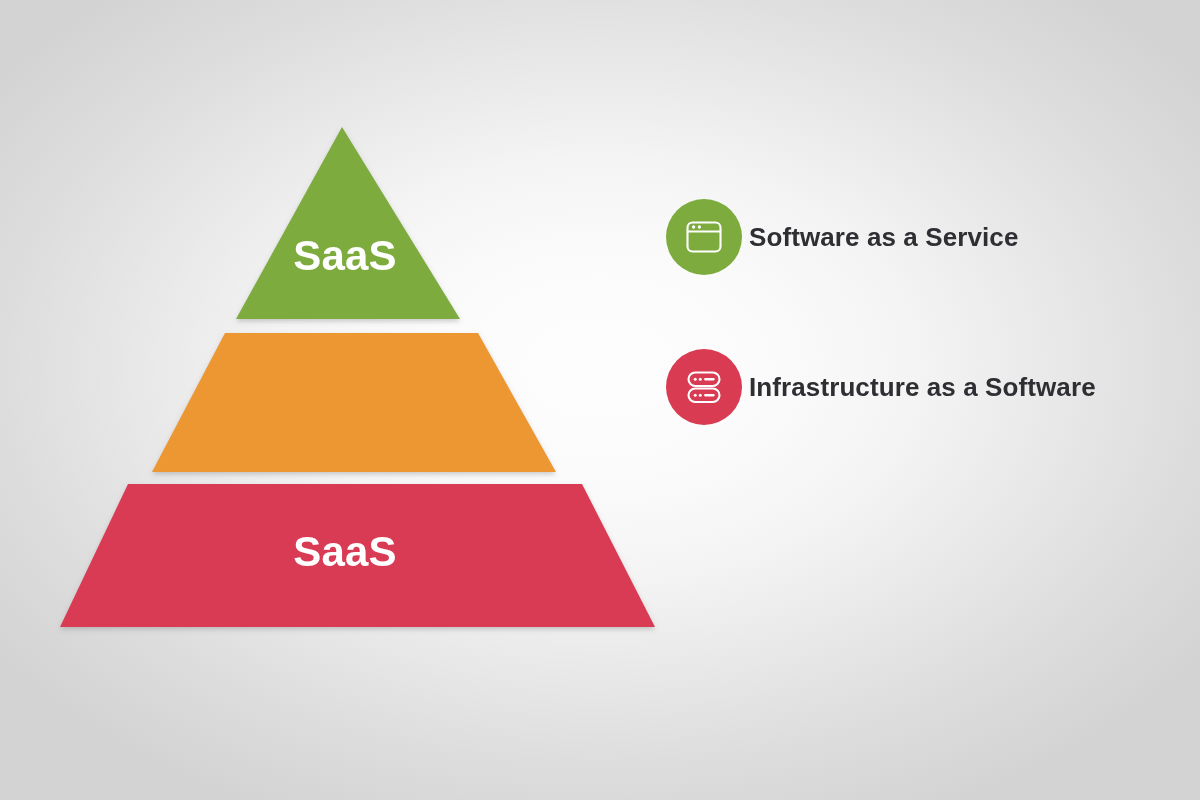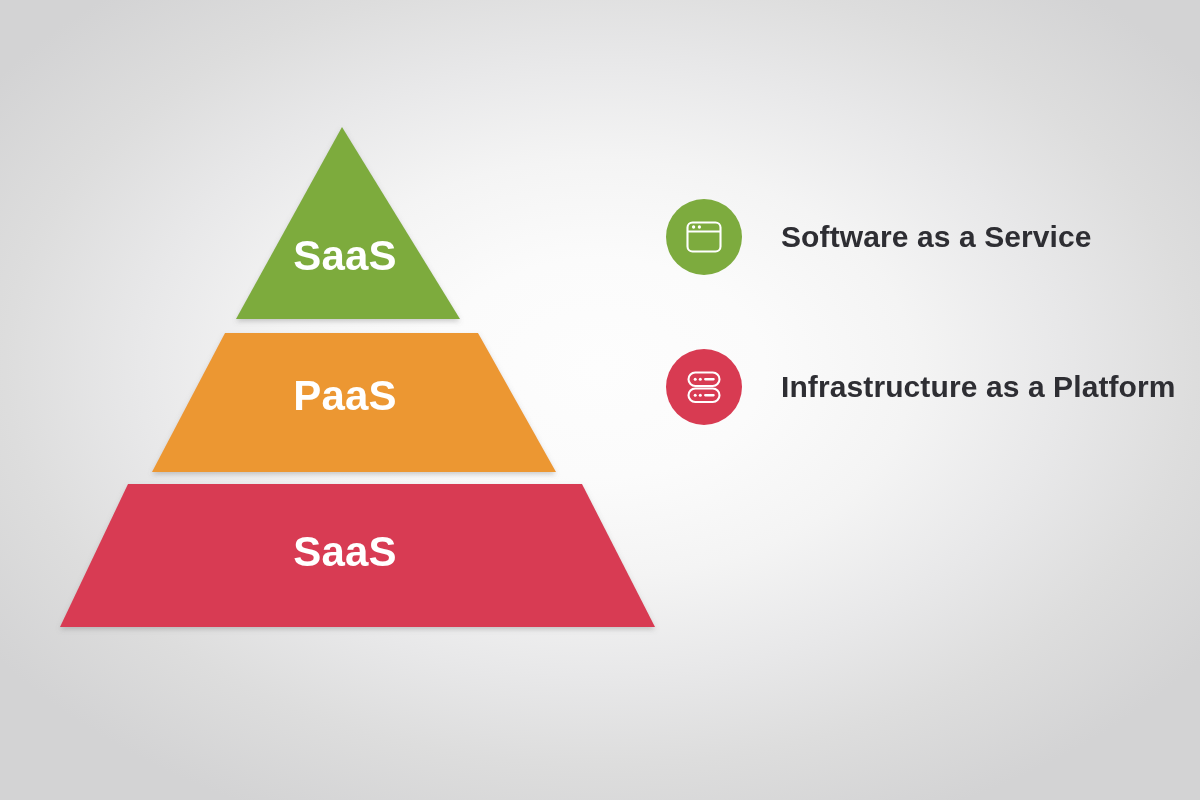--- a/index.html
+++ b/index.html
@@ -93,27 +93,27 @@
   }
   .legend-badge svg {
     position: absolute;
     left: 50%;
     top: 50%;
     transform: translate(-50%, -50%);
     display: block;
   }
   .legend-text {
     position: absolute;
-    left: 115px;
+    left: 83px;
     top: 0;
     height: 76px;
     line-height: 76px;
     font-family: "Liberation Sans", sans-serif;
     font-weight: bold;
-    font-size: 30px;
+    font-size: 26px;
     color: #2e2e33;
     white-space: nowrap;
     letter-spacing: 0.1px;
   }
 </style>
 </head>
 <body>
 
 <div id="canvas">
 
@@ -126,21 +126,20 @@
 
     <polygon class="tier-shape" fill="#7DAB3E" filter="url(#tierShadow)" points="342,127 460,319 236,319"></polygon>
 
     <polygon class="tier-shape" fill="#EC9733" filter="url(#tierShadow)" points="225,333 478,333 556,472 152,472"></polygon>
 
     <polygon class="tier-shape" fill="#D83B52" filter="url(#tierShadow)" points="128,484 582,484 655,627 60,627"></polygon>
   </svg>
 
   <div class="tier-label saas">SaaS</div>
 
-  <div class="tier-label paas">PaaS</div>
 
   <div class="tier-label iaas">SaaS</div>
 
   <div id="legend">
 
     <div class="legend-row">
       <div class="legend-badge" style="background:#7DAB3E;">
         <svg width="44" height="44" viewBox="0 0 44 44">
           <rect x="5.5" y="7.5" width="33" height="29" rx="5" ry="5" fill="none" stroke="#ffffff" stroke-width="2.1"></rect>
           <line x1="5.5" y1="16.5" x2="38.5" y2="16.5" stroke="#ffffff" stroke-width="2.1"></line>
@@ -158,17 +157,17 @@
           <rect x="6.5" y="7.5" width="31" height="13.5" rx="6.75" ry="6.75" fill="none" stroke="#ffffff" stroke-width="2.1"></rect>
           <circle cx="13.2" cy="14.25" r="1.5" fill="#ffffff"></circle>
           <circle cx="18.3" cy="14.25" r="1.5" fill="#ffffff"></circle>
           <line x1="23.2" y1="14.25" x2="31.6" y2="14.25" stroke="#ffffff" stroke-width="2.3" stroke-linecap="round"></line>
           <rect x="6.5" y="23.5" width="31" height="13.5" rx="6.75" ry="6.75" fill="none" stroke="#ffffff" stroke-width="2.1"></rect>
           <circle cx="13.2" cy="30.25" r="1.5" fill="#ffffff"></circle>
           <circle cx="18.3" cy="30.25" r="1.5" fill="#ffffff"></circle>
           <line x1="23.2" y1="30.25" x2="31.6" y2="30.25" stroke="#ffffff" stroke-width="2.3" stroke-linecap="round"></line>
         </svg>
       </div>
-      <div class="legend-text">Infrastructure as a Platform</div>
+      <div class="legend-text">Infrastructure as a Software</div>
     </div>
 
   </div>
 </div>
 
 </body></html>

